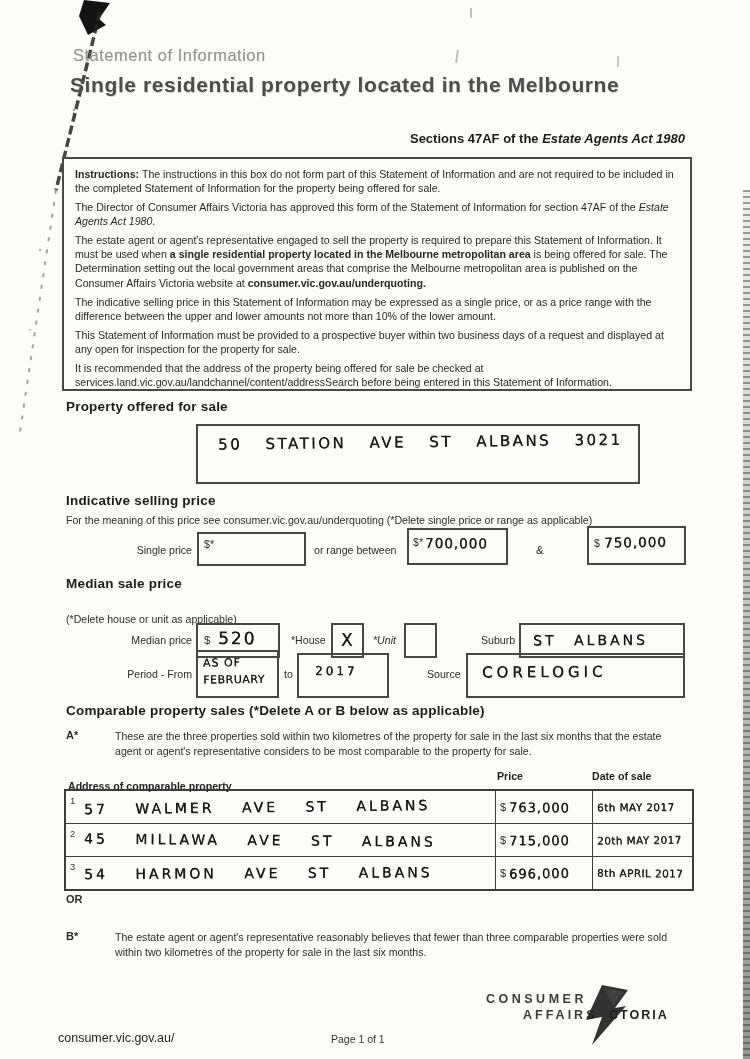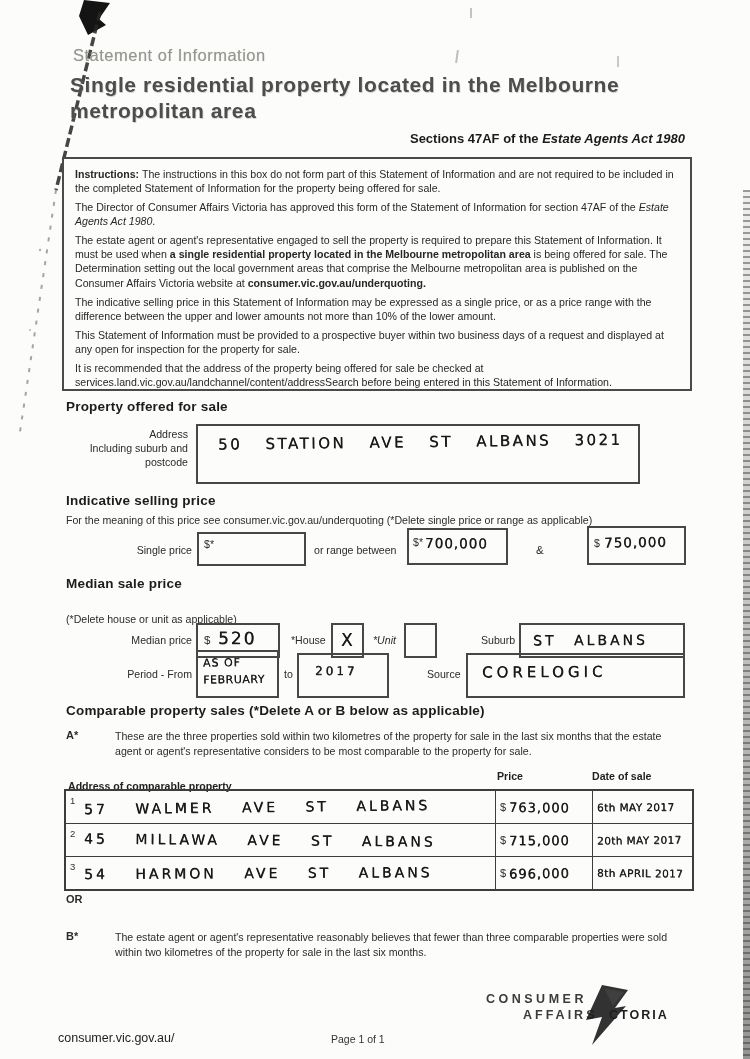--- a/index.html
+++ b/index.html
@@ -64,41 +64,35 @@
     <circle cx="30" cy="330" r="1.1" fill="#666" opacity=".45"></circle>
   </svg>
   <div class="abs edge-strip"></div>
   <div class="abs noise" style="left:456px;top:50px;width:2px;height:13px;transform:rotate(8deg);opacity:.55;"></div>
   <div class="abs noise" style="left:470px;top:8px;width:2px;height:10px;opacity:.5;"></div>
   <div class="abs noise" style="left:617px;top:56px;width:2px;height:11px;opacity:.45;"></div>
 
   <div class="abs kicker" style="left:73px;top:46px;">Statement of Information</div>
   <div class="abs title" style="left:70px;top:72px;width:620px;">
     <div>Single residential property located in the Melbourne</div>
-    <div>metropolitan area</div>
   </div>
   <div class="abs sections" style="right:65px;top:131px;">
     <span class="b">Sections 47AF of the </span><span class="b i">Estate Agents Act 1980</span>
   </div>
 
   <div class="abs ins-box">
       <p class="ins-p"><span style="font-weight: bold;">Instructions:</span><span> The instructions in this box do not form part of this Statement of Information and are not required to be included in the completed Statement of Information for the property being offered for sale.</span></p>
       <p class="ins-p"><span>The Director of Consumer Affairs Victoria has approved this form of the Statement of Information for section 47AF of the </span><span style="font-style: italic;">Estate Agents Act 1980</span><span>.</span></p>
       <p class="ins-p"><span>The estate agent or agent's representative engaged to sell the property is required to prepare this Statement of Information. It must be used when </span><span style="font-weight: bold;">a single residential property located in the Melbourne metropolitan area</span><span> is being offered for sale. The Determination setting out the local government areas that comprise the Melbourne metropolitan area is published on the Consumer Affairs Victoria website at </span><span style="font-weight: bold;">consumer.vic.gov.au/underquoting.</span></p>
       <p class="ins-p"><span>The indicative selling price in this Statement of Information may be expressed as a single price, or as a price range with the difference between the upper and lower amounts not more than 10% of the lower amount.</span></p>
       <p class="ins-p"><span>This Statement of Information must be provided to a prospective buyer within two business days of a request and displayed at any open for inspection for the property for sale.</span></p>
       <p class="ins-p"><span>It is recommended that the address of the property being offered for sale be checked at services.land.vic.gov.au/landchannel/content/addressSearch before being entered in this Statement of Information.</span></p>
     </div>
 
   <div class="abs sec-h" style="left:66px;top:399px;">Property offered for sale</div>
-  <div class="abs lbl" style="left:60px;top:428px;width:128px;text-align:right;line-height:1.3;">
-    <div>Address</div>
-    <div>Including suburb and</div>
-    <div>postcode</div>
-  </div>
   <div class="fbox" style="left:196px;top:424px;width:444px;height:60px;">
     <div class="hand r1" style="font-size:15px;letter-spacing:2.5px;word-spacing:16px;padding:7px 0 0 20px;white-space:nowrap;">50 STATION AVE ST ALBANS 3021</div>
   </div>
 
   <div class="abs sec-h" style="left:66px;top:493px;">Indicative selling price</div>
   <div class="abs lbl" style="left:66px;top:514px;width:620px;">For the meaning of this price see consumer.vic.gov.au/underquoting (*Delete single price or range as applicable)</div>
   <div class="abs lbl" style="left:66px;top:544px;width:126px;text-align:right;">Single price</div>
   <div class="fbox" style="left:197px;top:532px;width:109px;height:34px;">
     <span class="lbl" style="position:absolute;left:5px;top:4px;">$*</span>
     <span class="hand"></span>

